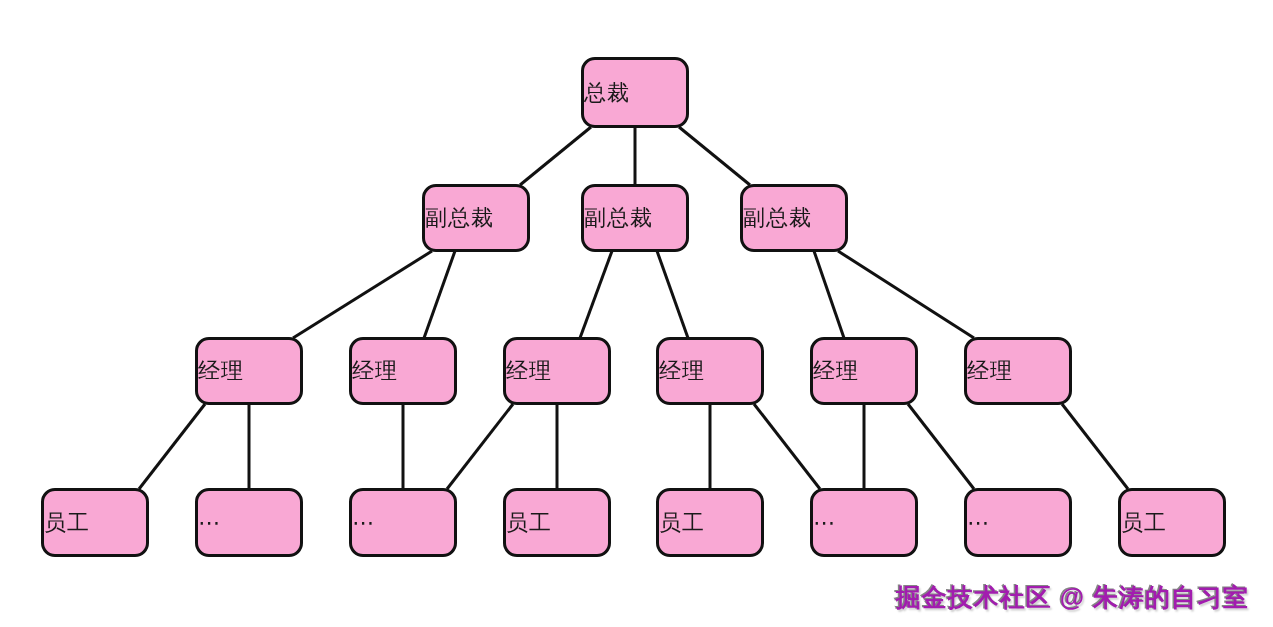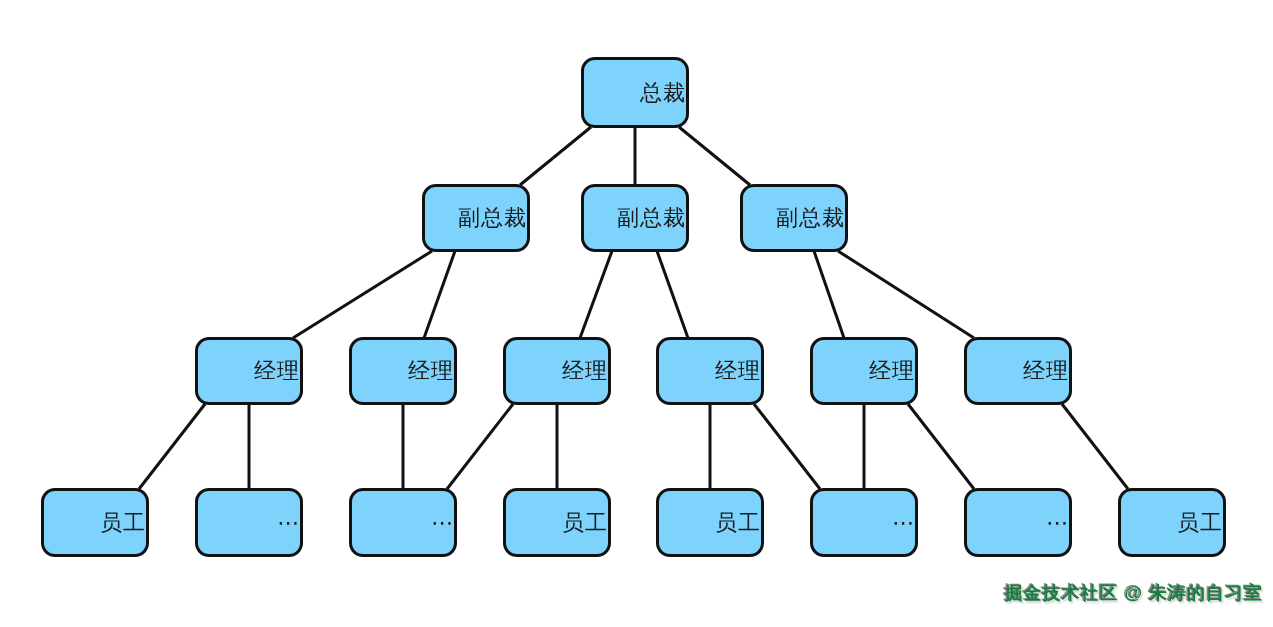--- a/index.html
+++ b/index.html
@@ -18,39 +18,39 @@
   #edges-layer {
     position: absolute;
     left: 0;
     top: 0;
     width: 1273px;
     height: 627px;
   }
   .node {
     position: absolute;
     box-sizing: border-box;
-    background: #7dd3fc;
+    background: #f9a8d4;
     border: 3px solid #111111;
     border-radius: 14px;
     display: flex;
     align-items: center;
-    justify-content: flex-end;
+    justify-content: flex-start;
     font-size: 22px;
     color: #1a1a1a;
     letter-spacing: 1px;
     white-space: nowrap;
   }
   .watermark {
     position: absolute;
-    right: 10px;
+    right: 24px;
     top: 581px;
-    font-size: 18px;
+    font-size: 25px;
     font-weight: bold;
     letter-spacing: 1px;
-    color: #15803d;
+    color: #a21caf;
     text-shadow: -1.5px -1.5px 0 #858585, 1.5px 1.5px 2px #cfcfcf;
     white-space: nowrap;
   }
 </style>
 </head>
 <body>
 
 <div class="stage">
   <svg id="edges-layer" viewBox="0 0 1273 627" xmlns="http://www.w3.org/2000/svg">
       <line x1="591" y1="127" x2="520" y2="185" stroke="#111111" stroke-width="3"></line>

